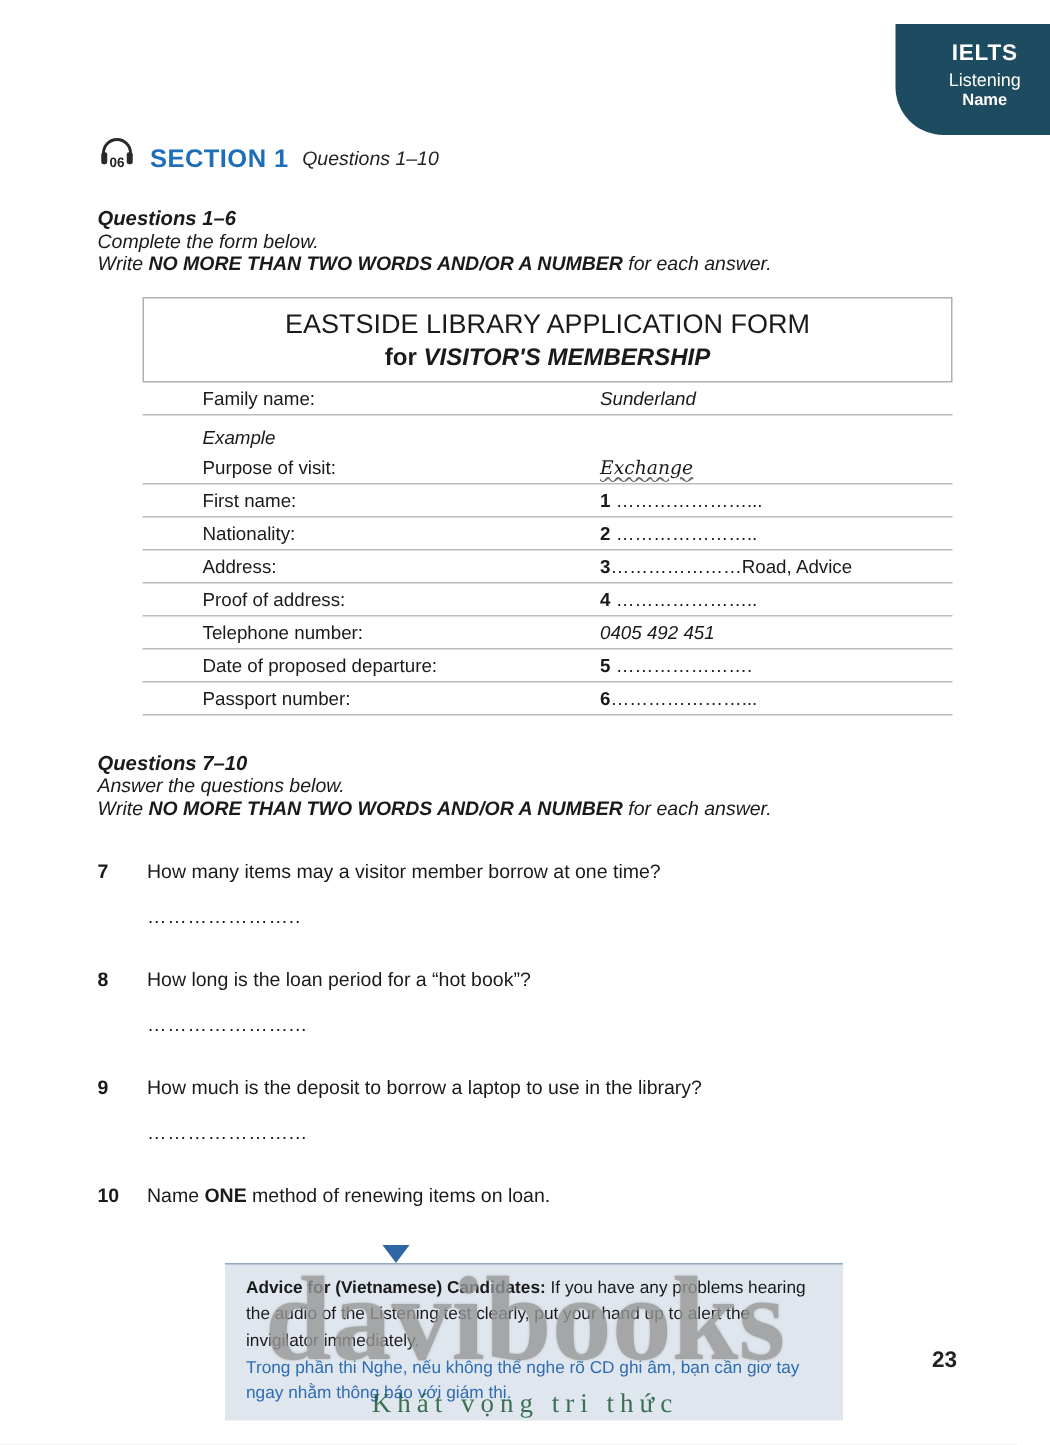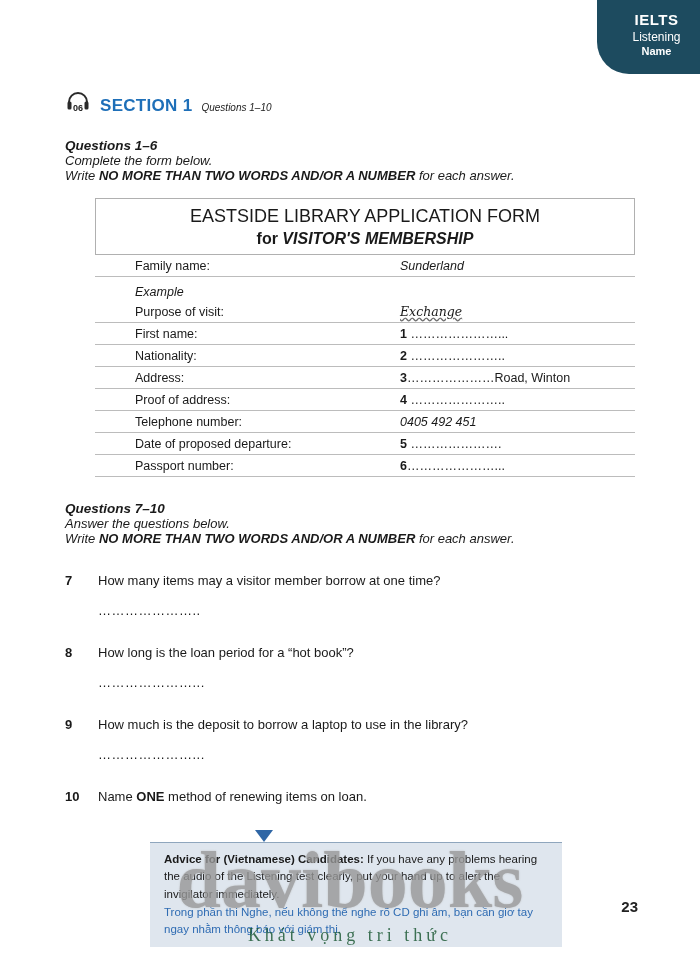--- a/index.html
+++ b/index.html
@@ -10,21 +10,21 @@
     width:700px; height:963px;
     margin:0 auto;
     background:#ffffff;
     font-family:"Liberation Sans", sans-serif;
     color:#1a1a1a;
     overflow:hidden;
   }
 
   
   .corner-badge {
-    position:absolute; top:0; right:0;
+    position:absolute; top:16px; right:0;
     width:103px; height:74px;
     background:#1d4b5f;
     border-bottom-left-radius:32px;
     color:#fff; text-align:center;
     padding-top:11px;
     padding-left:16px;
   }
   .badge-l1 { font-size:15px; font-weight:bold; letter-spacing:.5px; }
   .badge-l2 { font-size:12px; font-weight:normal; margin-top:2px; }
   .badge-l3 { font-size:11px; font-weight:bold; margin-top:1px; }
@@ -33,21 +33,21 @@
 
   
   .section-header { display:flex; align-items:flex-end; gap:9px; }
   .track-icon { position:relative; width:26px; height:26px; flex:0 0 auto; }
   .track-icon svg { position:absolute; top:0; left:0; }
   .track-num {
     position:absolute; bottom:1px; left:50%; transform:translateX(-50%);
     font-size:9px; font-weight:bold; color:#222;
   }
   .section-title { color:#1e6fb8; font-weight:bold; font-size:17px; letter-spacing:.3px; line-height:1; }
-  .section-range { font-style:italic; font-size:10px; color:#222; padding-bottom:1px; }
+  .section-range { font-style:italic; font-size:13px; color:#222; padding-bottom:1px; }
 
   .q-heading { font-weight:bold; font-style:italic; font-size:13.5px; margin-top:24px; }
   .instr { font-style:italic; font-size:13px; }
   .instr b { font-weight:bold; }
 
   
   .form-table { margin:15px 0 0 30px; width:540px; font-size:12.5px; }
   .form-header {
     border:1px solid #b0b0b0;
     text-align:center; padding:7px 0 6px;
@@ -163,21 +163,21 @@
         <div class="value-col"><span class="vnum">1</span><span> …………………...</span></div>
       </div>
 
       <div class="form-row">
         <div class="label-col">Nationality:</div>
         <div class="value-col"><span class="vnum">2</span><span> …………………..</span></div>
       </div>
 
       <div class="form-row">
         <div class="label-col">Address:</div>
-        <div class="value-col"><span class="vnum">3</span><span>…………………</span><span>Road, Winton</span></div>
+        <div class="value-col"><span class="vnum">3</span><span>…………………</span><span>Road, Advice</span></div>
       </div>
 
       <div class="form-row">
         <div class="label-col">Proof of address:</div>
         <div class="value-col"><span class="vnum">4</span><span> …………………..</span></div>
       </div>
 
       <div class="form-row">
         <div class="label-col">Telephone number:</div>
         <div class="value-col italic-value">0405 492 451</div>

